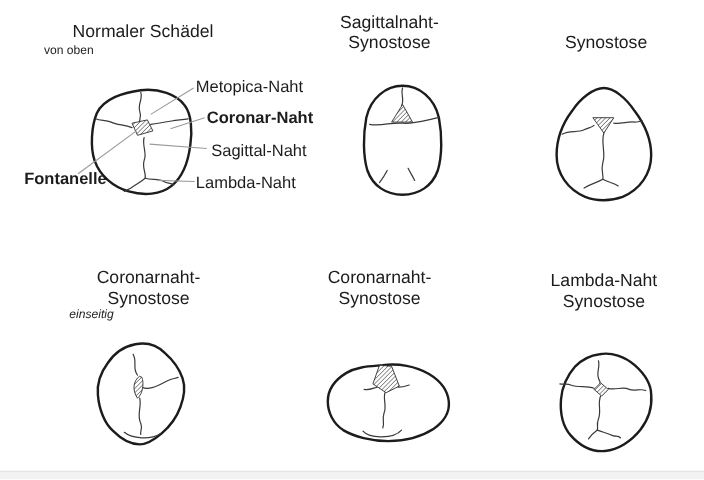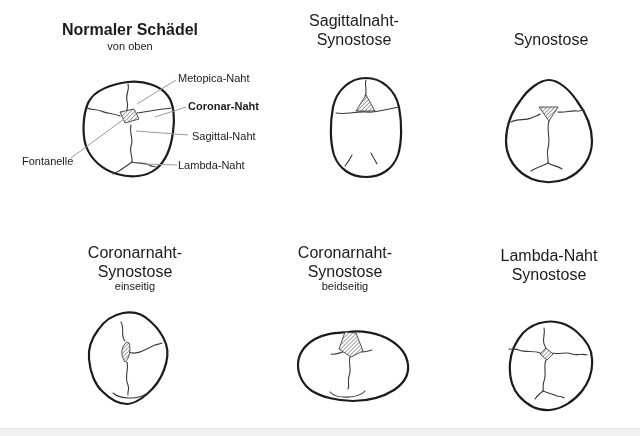--- a/index.html
+++ b/index.html
@@ -3,22 +3,22 @@
 <meta charset="utf-8">
 <style>
   html,body { margin:0; padding:0; background:#ffffff; }
   #canvas {
     position:relative; width:640px; height:436px; background:#ffffff;
     overflow:hidden; font-family:"Liberation Sans", sans-serif; color:#1c1c1c;
   }
   #skull-svg { position:absolute; left:0; top:0; width:640px; height:436px; }
   .txt { position:absolute; color:#1c1c1c; }
   .title { font-size:16px; line-height:1.18; text-align:center; }
-  .sub   { font-size:11px; line-height:1.1; text-align:center; color:#222; }
-  .lbl   { font-size:11px; line-height:1.1; white-space:nowrap; }
+  .sub   { font-size:11px; line-height:1.1; text-align:left; color:#222; }
+  .lbl   { font-size:15px; line-height:1.1; white-space:nowrap; }
   .bottom-strip {
     position:absolute; left:0; top:428px; width:640px; height:8px;
     background:#f2f2f2; border-top:1px solid #e4e4e4;
   }
   .outline { fill:#ffffff; stroke:#1c1c1c; stroke-width:2.2; stroke-linejoin:round; }
   .suture  { fill:none; stroke:#3a3a3a; stroke-width:1.1; stroke-linecap:round; }
   .hatched { fill:url(#hatch); stroke:#2b2b2b; stroke-width:0.8; }
   .leader  { fill:none; stroke:#9a9a9a; stroke-width:1; }
 </style>
 </head>
@@ -92,49 +92,48 @@
       <path class="suture" d="M 544,328 C 546,334 541,340 545,346 C 546,348 545,349 546,350"></path>
       <path class="suture" d="M 540,353 C 533,350 526,353 519,350 C 515,348 512,350 509,349"></path>
       <path class="suture" d="M 553,353 C 560,355 566,351 572,354 C 577,356 582,353 587,355"></path>
       <path class="suture" d="M 546,360 C 543,367 547,374 544,381 C 542,386 544,388 543,391"></path>
       <path class="suture" d="M 543,391 C 539,394 537,396 535,399"></path>
       <path class="suture" d="M 543,391 C 548,393 553,394 557,396 C 560,397 562,396 564,398"></path>
       <path class="hatched" d="M 546,348 L 553,354 L 547,360 L 540,354 Z"></path>
     </g>
   </svg>
 
-  <div class="txt title" style="left:40px; top:21px; width:180px;font-weight:bold;">Normaler Schädel</div>
+  <div class="txt title" style="left:40px; top:21px; width:180px;">Normaler Schädel</div>
   <div class="txt sub" style="left:40px; top:40px; width:180px;">von oben</div>
   <div class="txt lbl" style="left:178px; top:72px;">Metopica-Naht</div>
   <div class="txt lbl" style="left:188px; top:100px;font-weight:bold;">Coronar-Naht</div>
   <div class="txt lbl" style="left:192px; top:130px;">Sagittal-Naht</div>
   <div class="txt lbl" style="left:178px; top:159px;">Lambda-Naht</div>
-  <div class="txt lbl" style="left:22px; top:155px;">Fontanelle</div>
+  <div class="txt lbl" style="left:22px; top:155px;font-weight:bold;">Fontanelle</div>
 
   <div class="txt title" style="left:284px; top:12px; width:140px;">
     <span>Sagittalnaht-</span><br>
     <span>Synostose</span>
   </div>
 
   <div class="txt title" style="left:481px; top:12px; width:140px;">
     <br>
     <span>Synostose</span>
   </div>
 
   <div class="txt title" style="left:63px; top:244px; width:144px;">
     <span>Coronarnaht-</span><br>
     <span>Synostose</span>
   </div>
-  <div class="txt sub" style="left:63px; top:280px; width:144px;">einseitig</div>
+  <div class="txt sub" style="left:63px; top:280px; width:144px;font-style:italic;">einseitig</div>
 
   <div class="txt title" style="left:273px; top:244px; width:144px;">
     <span>Coronarnaht-</span><br>
     <span>Synostose</span>
   </div>
-  <div class="txt sub" style="left:273px; top:280px; width:144px;">beidseitig</div>
 
   <div class="txt title" style="left:477px; top:247px; width:144px;">
     <span>Lambda-Naht</span><br>
     <span>Synostose</span>
   </div>
 
   <div class="bottom-strip"></div>
 </div>
 
 </body></html>

